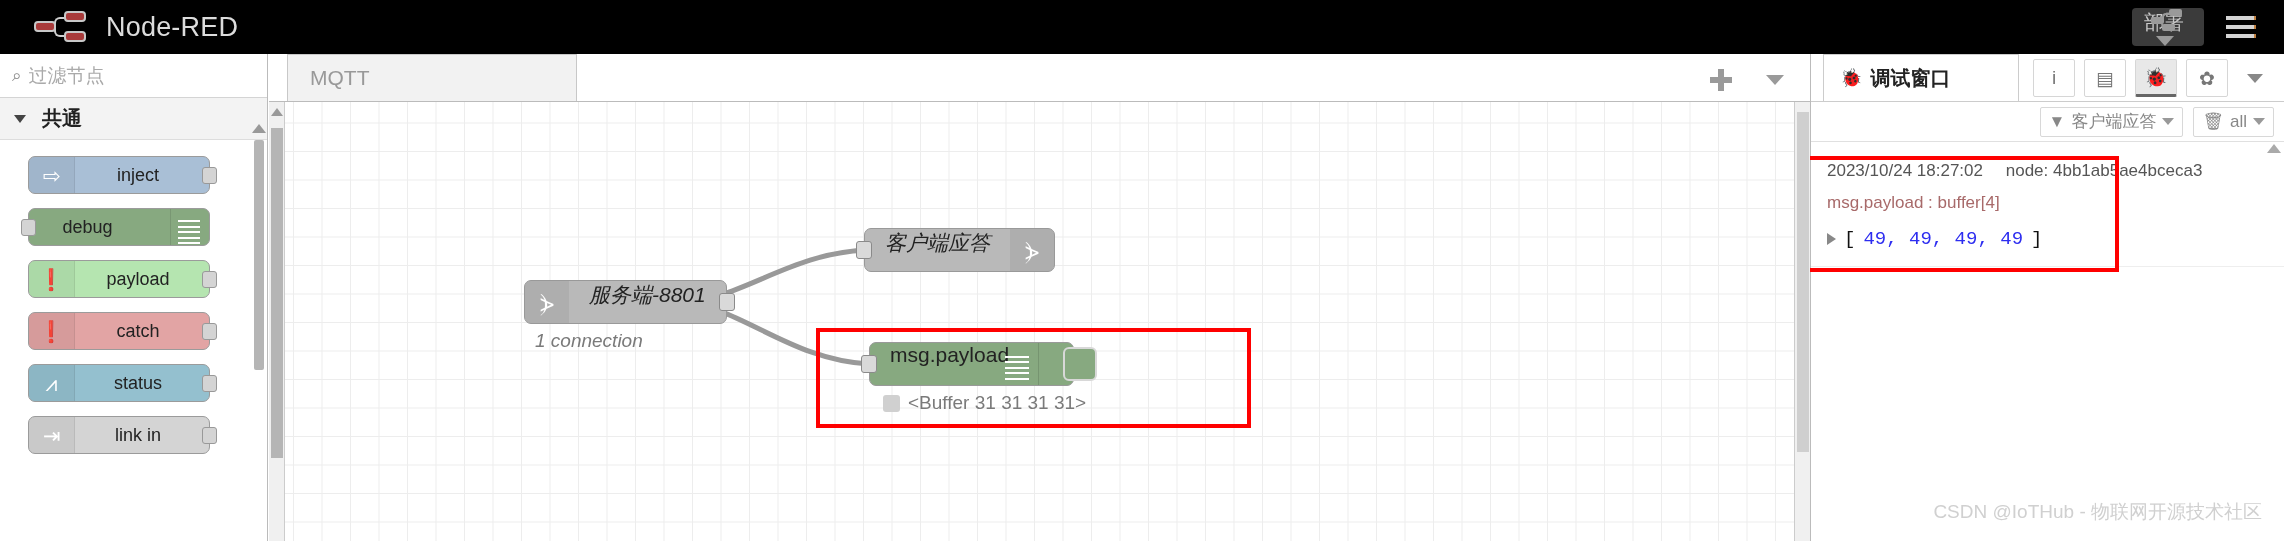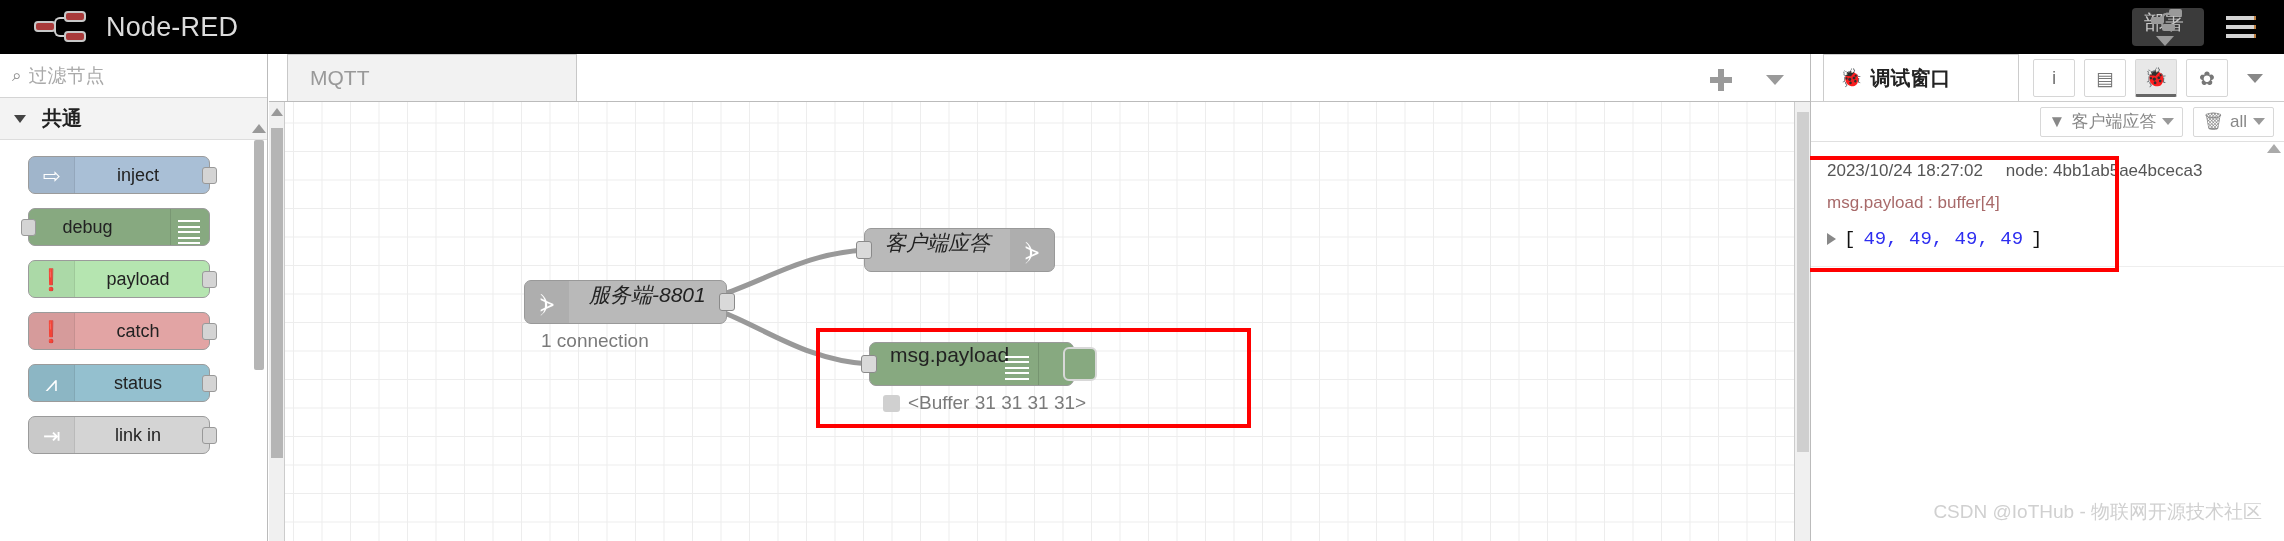--- a/index.html
+++ b/index.html
@@ -461,21 +461,21 @@
       <path d="M 411,200 C 470,203 520,258 600,262" stroke="#999" stroke-width="5" fill="none" stroke-linecap="round"></path>
     </svg>
 
     <div class="fnode gray" style="left:255px; top:178px;">
       <div class="ficon">
           <span class="wave">⦔</span>
         </div>
       <div class="flabel">服务端-8801</div>
       <div class="fport out"></div>
     </div>
-    <div class="fstatus" style="left:272px; top:228px;">
+    <div class="fstatus" style="left:266px; top:228px;font-style:italic;">
       <span>1 connection</span>
     </div>
 
     <div class="fnode gray" style="left:595px; top:126px;">
       <div class="fport in"></div>
       <div class="flabel">客户端应答</div>
       <div class="ficon right">
           <span class="wave">⦔</span>
         </div>
     </div>

